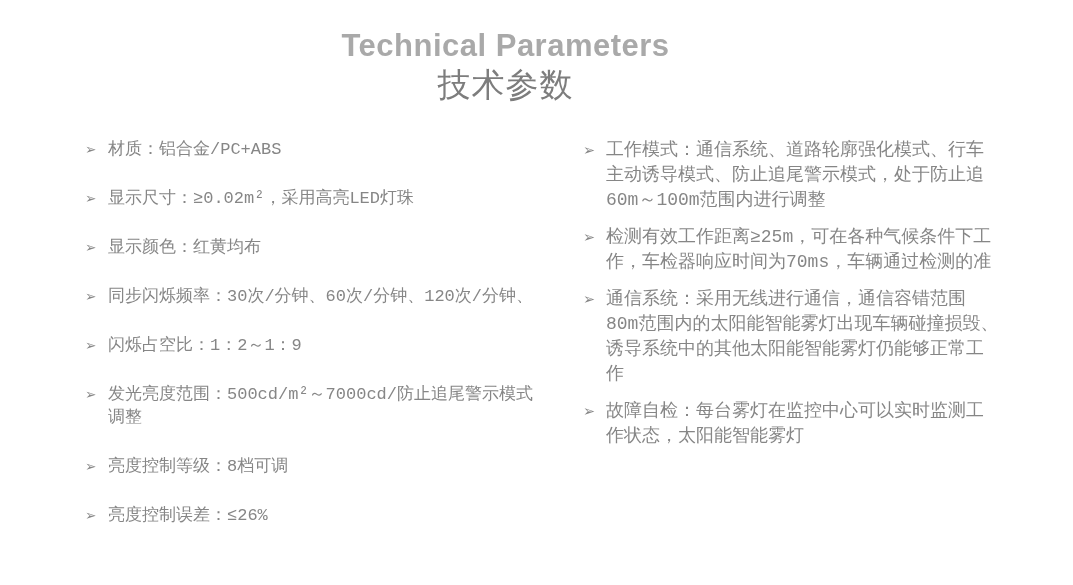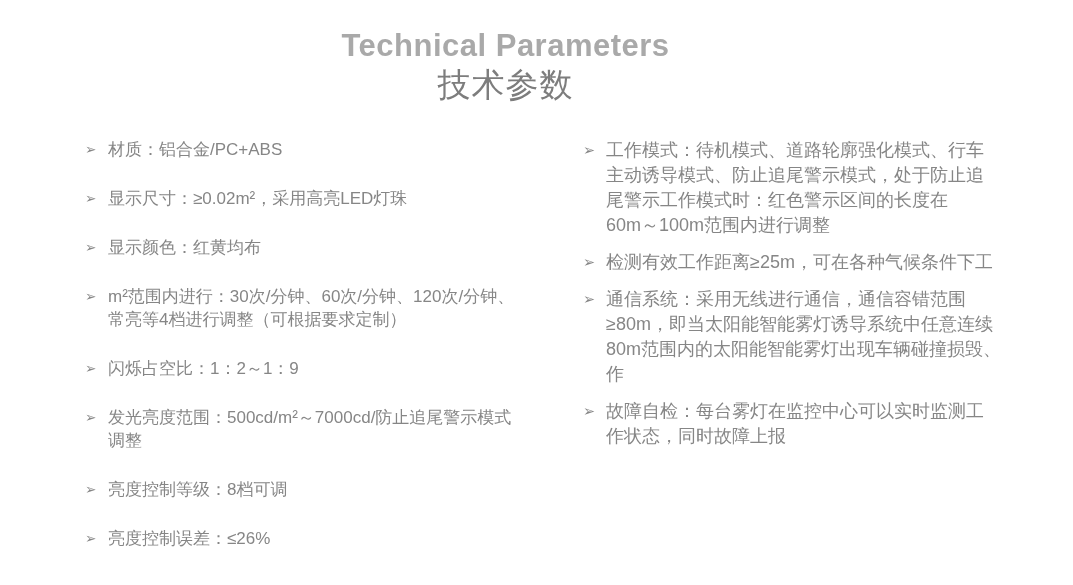--- a/index.html
+++ b/index.html
@@ -64,21 +64,21 @@
     flex: 0 0 23px;
     width: 23px;
     font-size: 0.8em;
     line-height: inherit;
     color: var(--body-text, #868686);
   }
   .item-text {
     flex: 1;
     white-space: nowrap; 
   }
-  .line { white-space: nowrap; }
+  .line { white-space: nowrap; font-family: Liberation Mono, monospace; }
 </style>
 </head>
 <body>
 
 <div class="slide">
   <div class="header">
     <div class="title-en">Technical Parameters</div>
     <div class="title-zh">技术参数</div>
   </div>
   <div class="column col-left">
@@ -96,22 +96,21 @@
       </div>
       <div class="bullet-item">
         <span class="bullet">➢</span>
         <div class="item-text">
           <div class="line">显示颜色：红黄均布</div>
         </div>
       </div>
       <div class="bullet-item">
         <span class="bullet">➢</span>
         <div class="item-text">
-          <div class="line">m²范围内进行：30次/分钟、60次/分钟、120次/分钟、</div>
-          <div class="line">常亮等4档进行调整（可根据要求定制）</div>
+          <div class="line">同步闪烁频率：30次/分钟、60次/分钟、120次/分钟、</div>
         </div>
       </div>
       <div class="bullet-item">
         <span class="bullet">➢</span>
         <div class="item-text">
           <div class="line">闪烁占空比：1：2～1：9</div>
         </div>
       </div>
       <div class="bullet-item">
         <span class="bullet">➢</span>
@@ -130,42 +129,42 @@
         <span class="bullet">➢</span>
         <div class="item-text">
           <div class="line">亮度控制误差：≤26%</div>
         </div>
       </div>
     </div>
   <div class="column col-right">
       <div class="bullet-item">
         <span class="bullet">➢</span>
         <div class="item-text">
-          <div class="line">工作模式：待机模式、道路轮廓强化模式、行车</div>
+          <div class="line">工作模式：通信系统、道路轮廓强化模式、行车</div>
           <div class="line">主动诱导模式、防止追尾警示模式，处于防止追</div>
-          <div class="line">尾警示工作模式时：红色警示区间的长度在</div>
           <div class="line">60m～100m范围内进行调整</div>
         </div>
       </div>
       <div class="bullet-item">
         <span class="bullet">➢</span>
         <div class="item-text">
           <div class="line">检测有效工作距离≥25m，可在各种气候条件下工</div>
+          <div class="line">作，车检器响应时间为70ms，车辆通过检测的准</div>
         </div>
       </div>
       <div class="bullet-item">
         <span class="bullet">➢</span>
         <div class="item-text">
           <div class="line">通信系统：采用无线进行通信，通信容错范围</div>
-          <div class="line">≥80m，即当太阳能智能雾灯诱导系统中任意连续</div>
           <div class="line">80m范围内的太阳能智能雾灯出现车辆碰撞损毁、</div>
+          <div class="line">诱导系统中的其他太阳能智能雾灯仍能够正常工</div>
           <div class="line">作</div>
         </div>
       </div>
       <div class="bullet-item">
         <span class="bullet">➢</span>
         <div class="item-text">
           <div class="line">故障自检：每台雾灯在监控中心可以实时监测工</div>
-          <div class="line">作状态，同时故障上报</div>
+          <div class="line">作状态，太阳能智能雾灯</div>
         </div>
       </div>
     </div>
 </div>
 
 </body></html>

